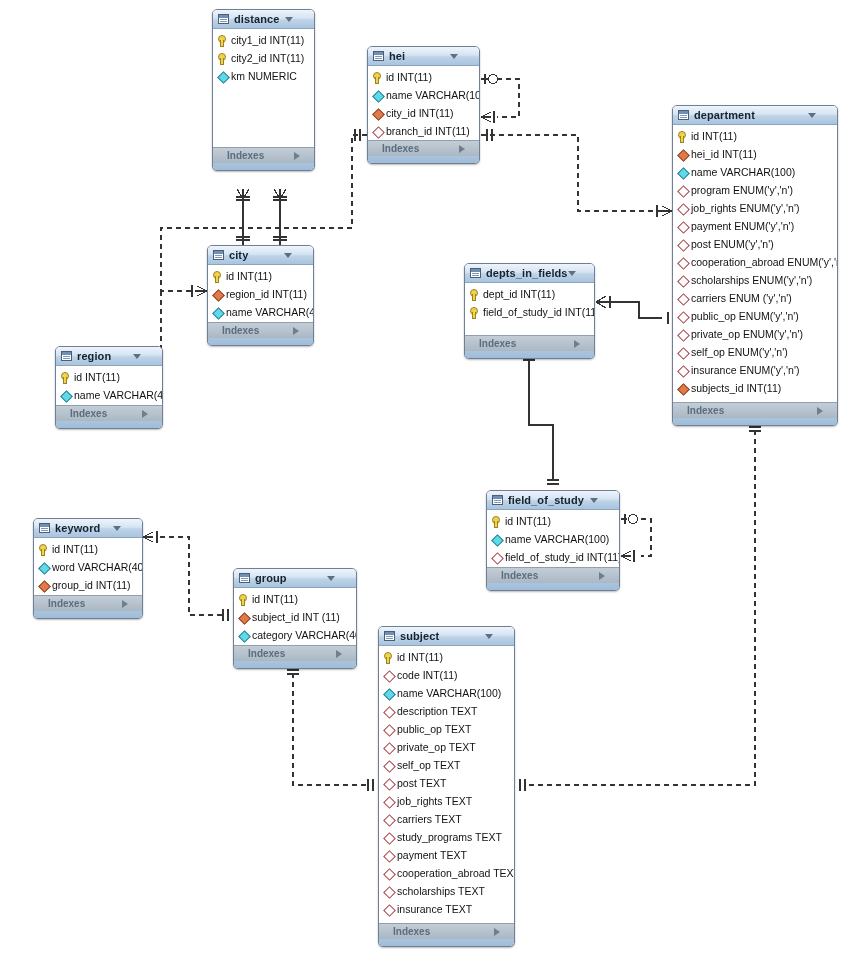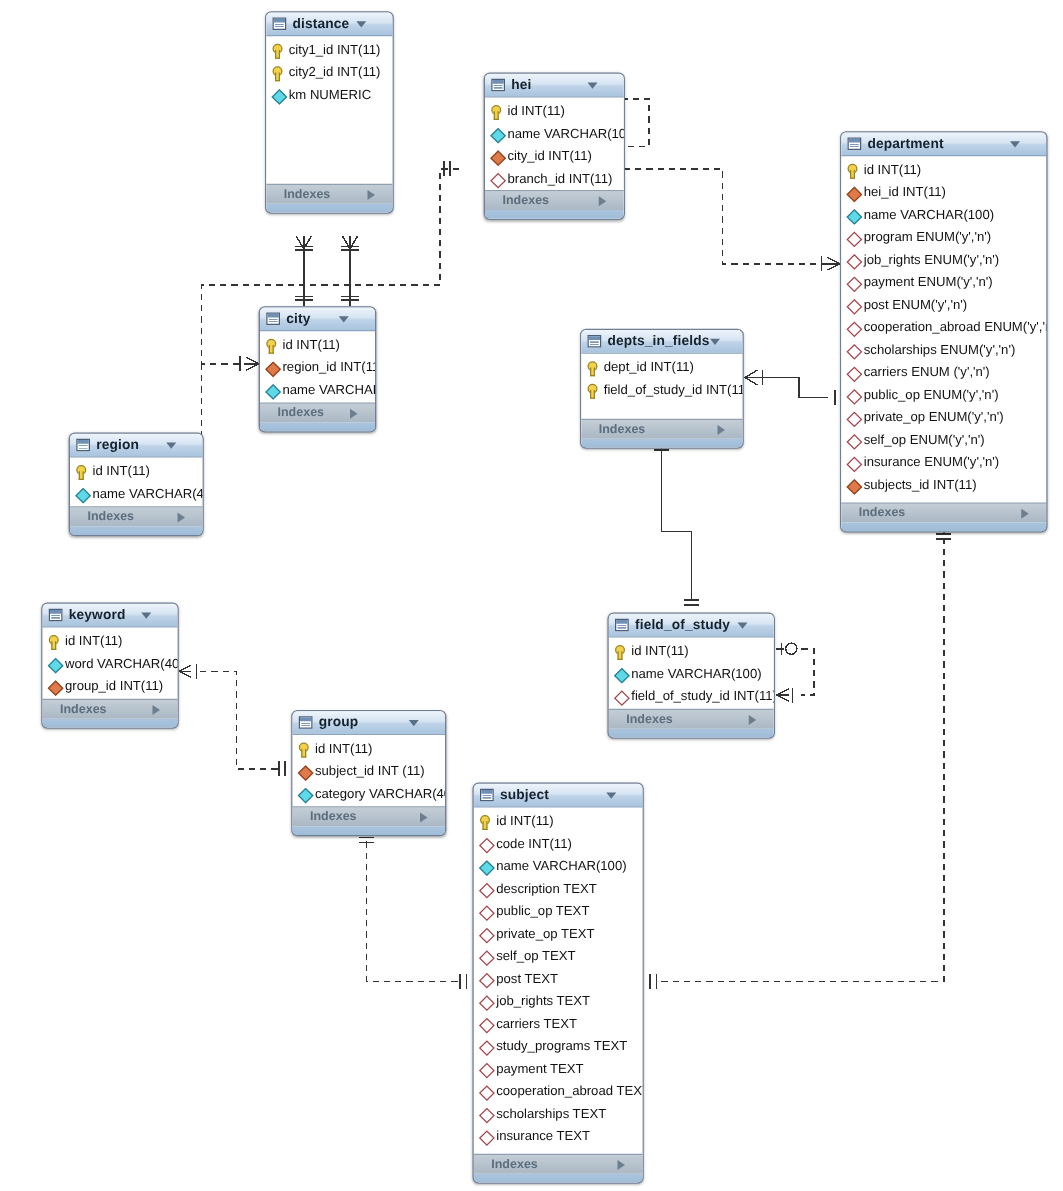--- a/index.html
+++ b/index.html
@@ -317,21 +317,21 @@
             <span class="ic dia cyan"></span>
             <span class="lbl">km NUMERIC</span>
           </div>
         </div>
         <div class="ftr">
           <span class="flbl">Indexes</span>
           <span class="fcaret"></span>
         </div>
         <div class="base"></div>
       </div>
-      <div class="tbl" style="left: 367px; top: 58px; width: 113px; margin-left: 20px;">
+      <div class="tbl" style="left: 367px; top: 46px; width: 113px;">
         <div class="hdr">
           <span class="tblicon"></span>
           <span class="tname">hei</span>
           <span class="caret"></span>
         </div>
         <div class="cols" style="height: 74px;">
           <div class="col">
             <span class="ic pk"></span>
             <span class="lbl">id INT(11)</span>
           </div>
@@ -421,21 +421,21 @@
             <span class="ic dia fk"></span>
             <span class="lbl">subjects_id INT(11)</span>
           </div>
         </div>
         <div class="ftr">
           <span class="flbl">Indexes</span>
           <span class="fcaret"></span>
         </div>
         <div class="base"></div>
       </div>
-      <div class="tbl" style="left: 207px; top: 245px; width: 94px;">
+      <div class="tbl" style="left: 207px; top: 245px; width: 107px;">
         <div class="hdr">
           <span class="tblicon"></span>
           <span class="tname">city</span>
           <span class="caret"></span>
         </div>
         <div class="cols" style="height: 57px;">
           <div class="col">
             <span class="ic pk"></span>
             <span class="lbl">id INT(11)</span>
           </div>
@@ -517,21 +517,21 @@
             <span class="ic dia hollow"></span>
             <span class="lbl">field_of_study_id INT(11)</span>
           </div>
         </div>
         <div class="ftr">
           <span class="flbl">Indexes</span>
           <span class="fcaret"></span>
         </div>
         <div class="base"></div>
       </div>
-      <div class="tbl" style="left: 33px; top: 482px; width: 110px;">
+      <div class="tbl" style="left: 33px; top: 518px; width: 110px;">
         <div class="hdr">
           <span class="tblicon"></span>
           <span class="tname">keyword</span>
           <span class="caret"></span>
         </div>
         <div class="cols" style="height: 57px;">
           <div class="col">
             <span class="ic pk"></span>
             <span class="lbl">id INT(11)</span>
           </div>

